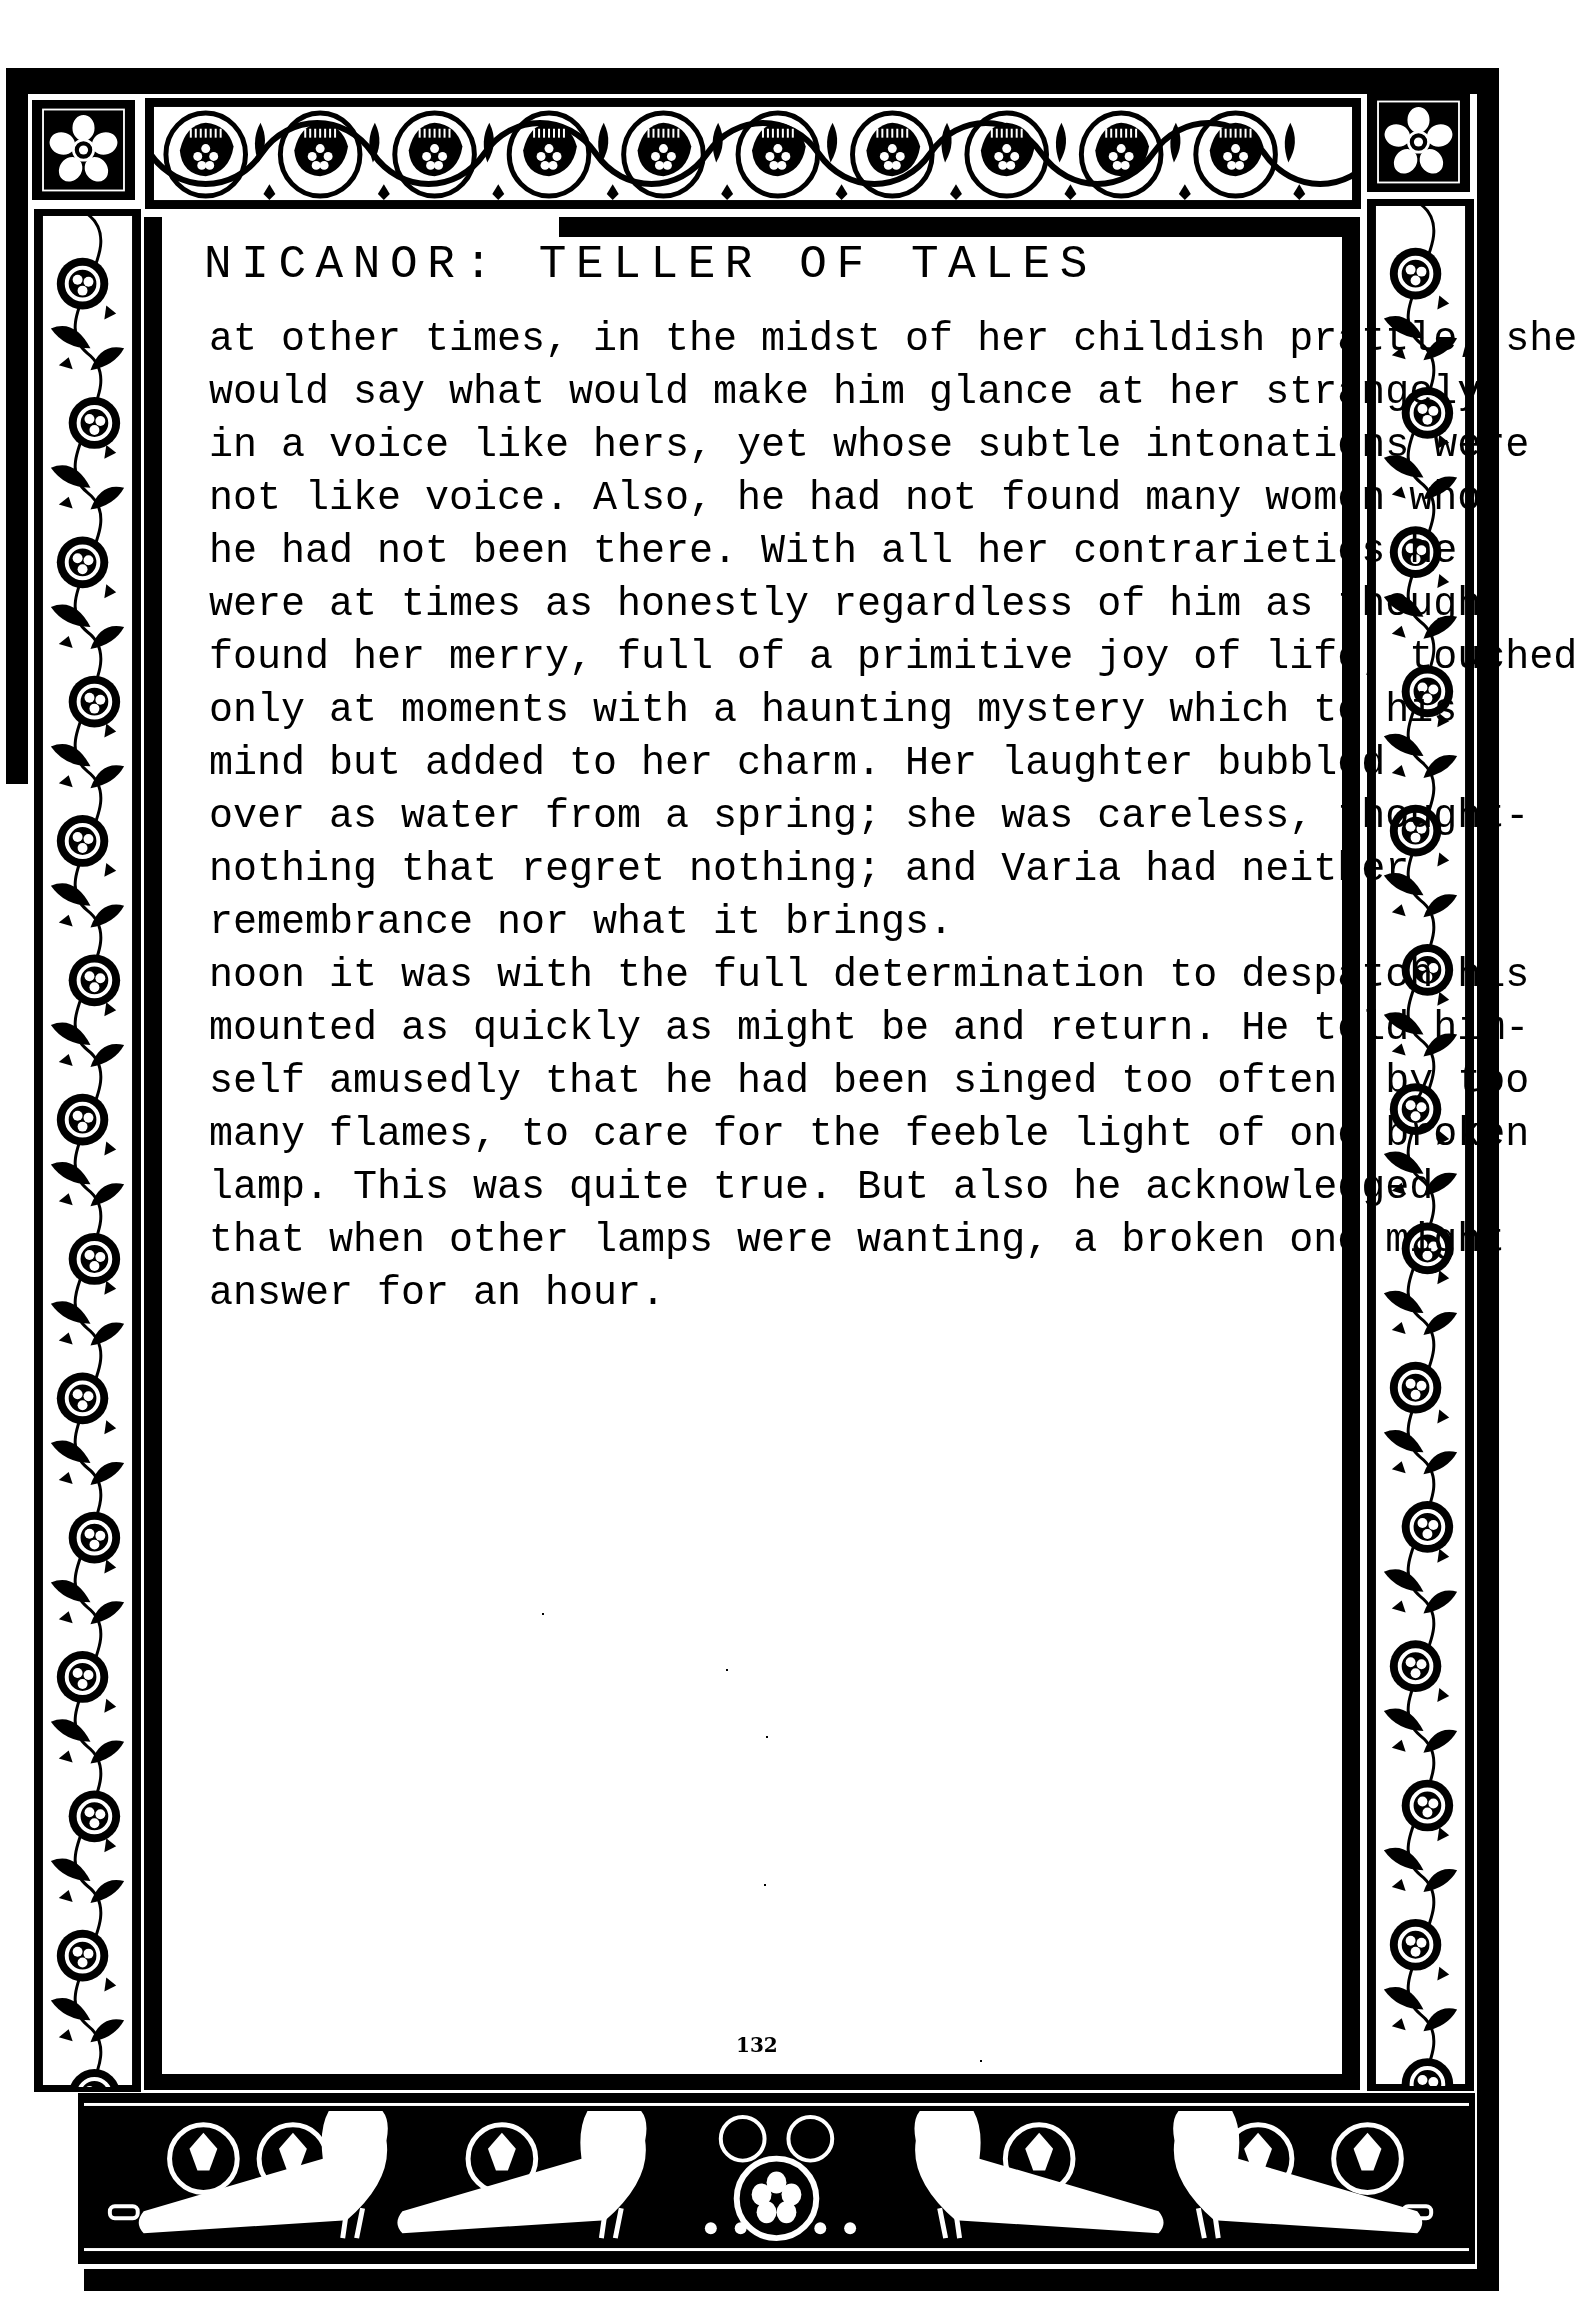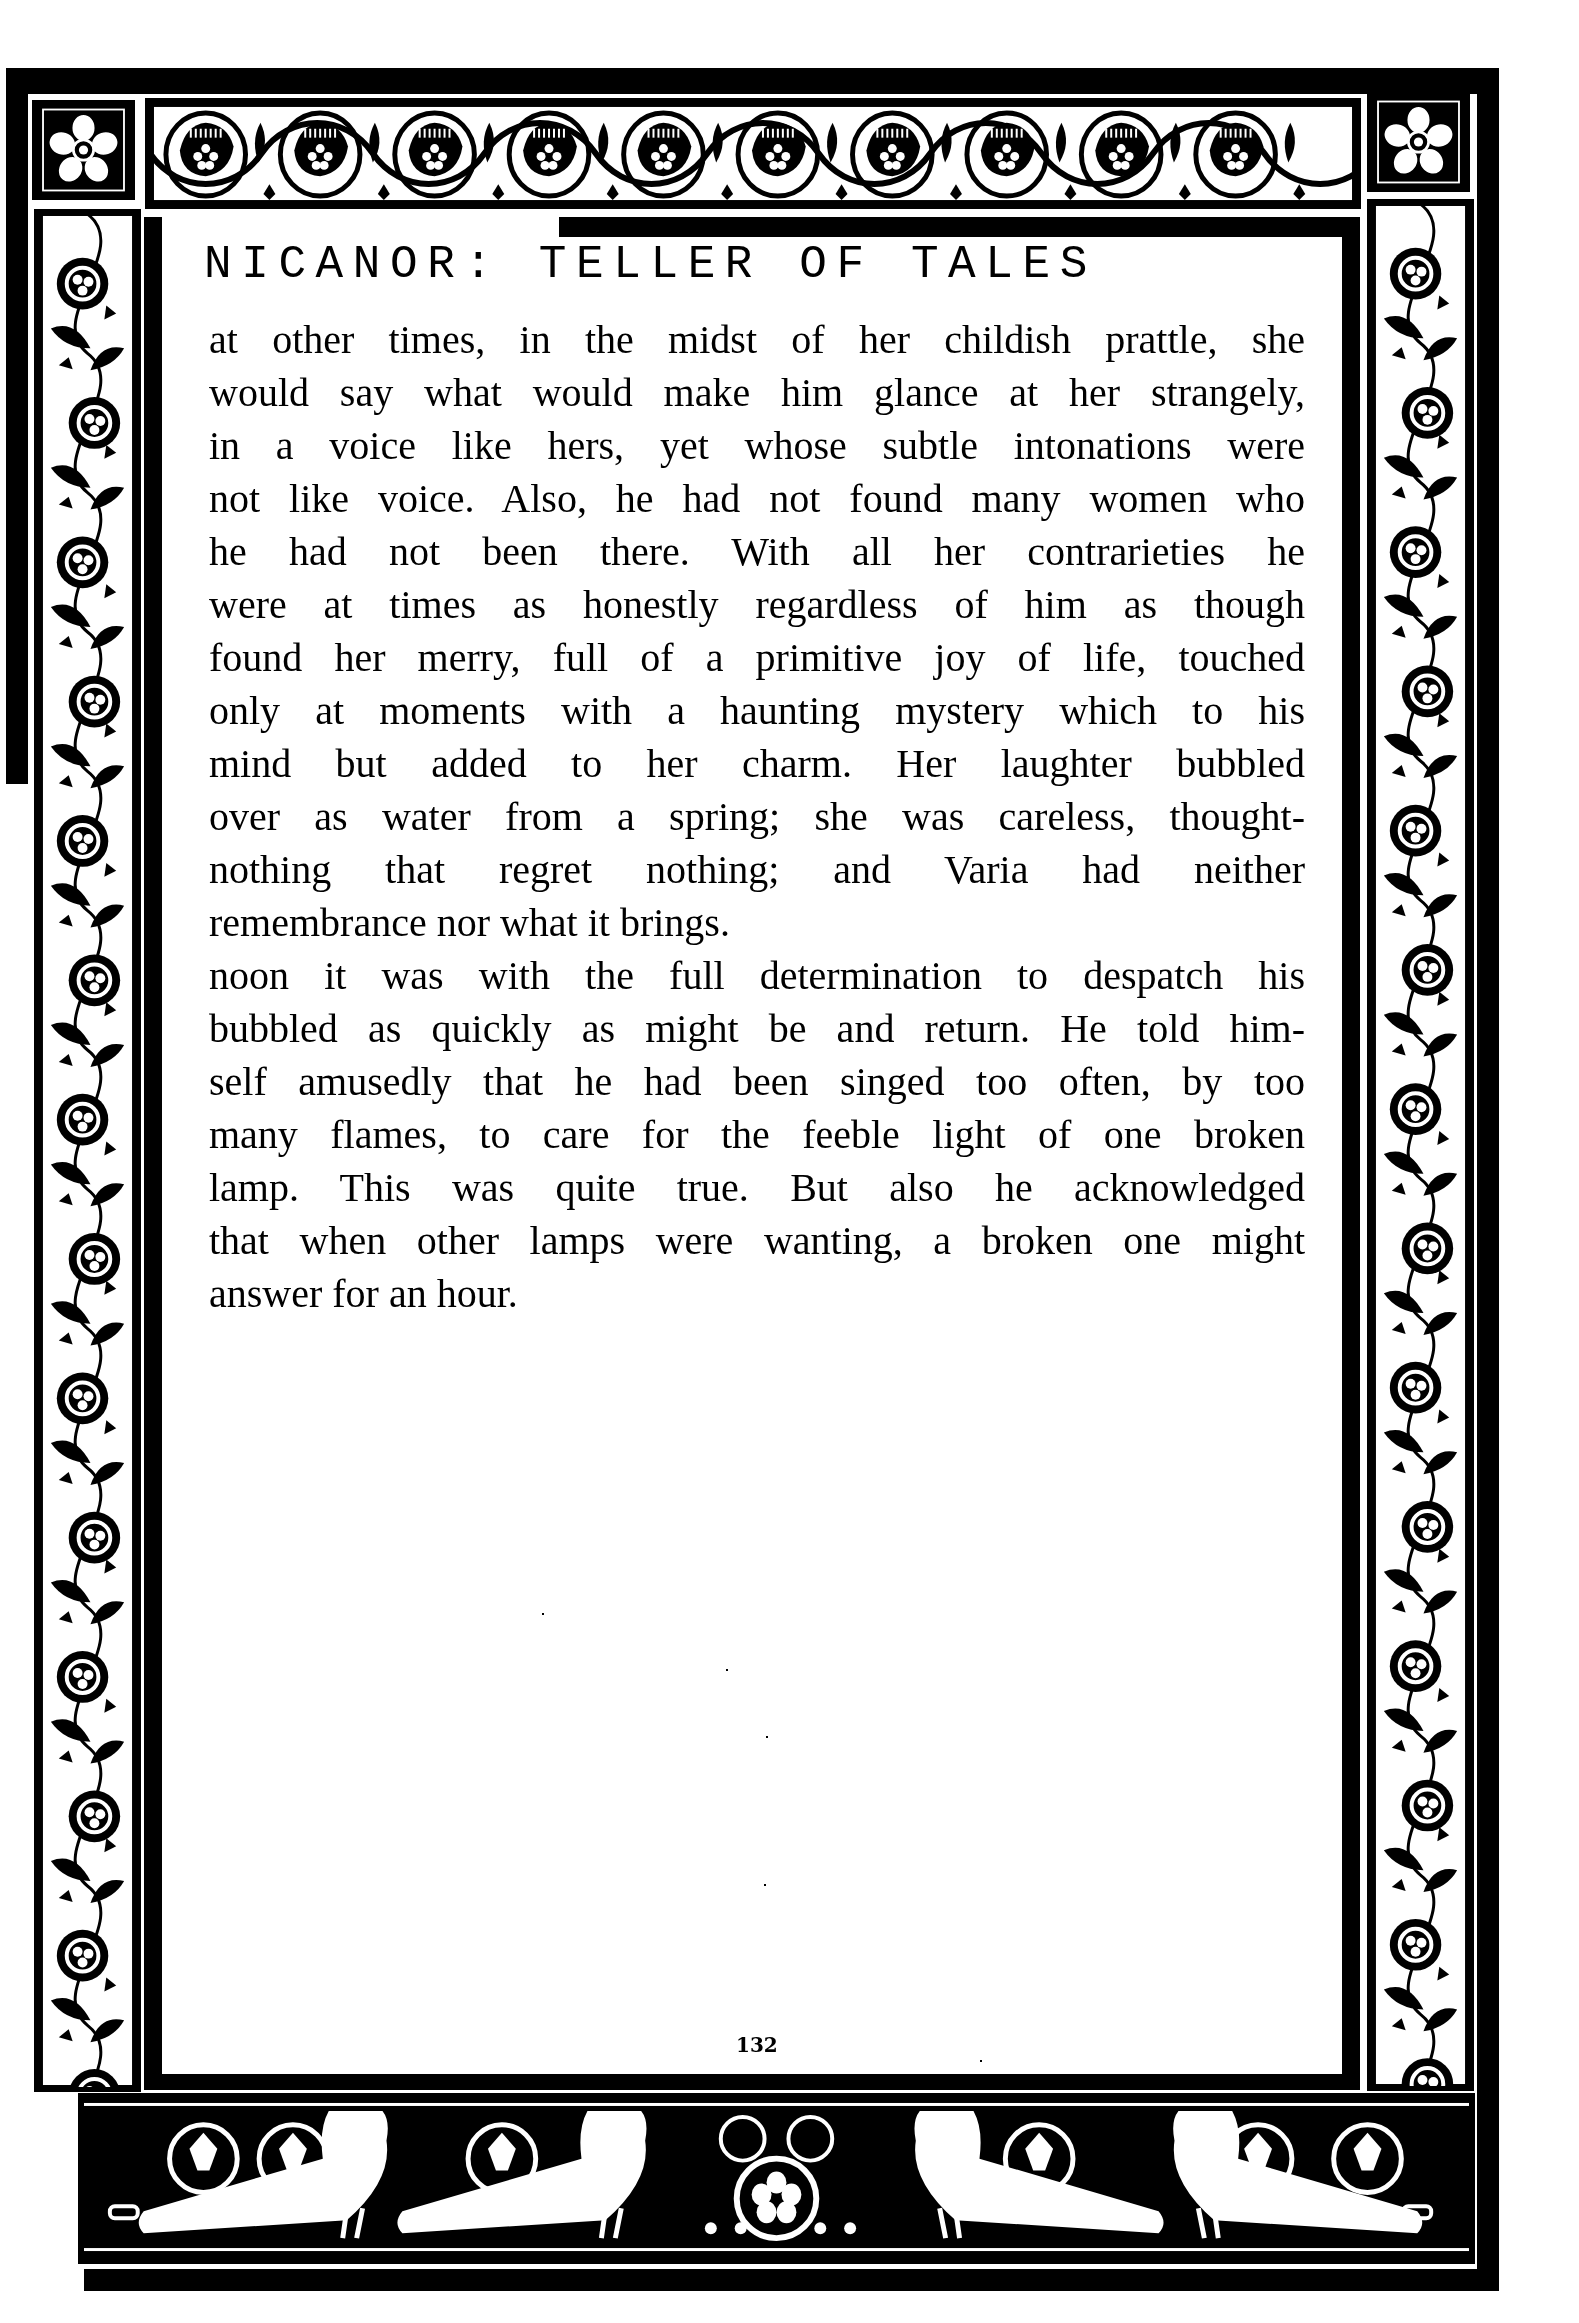--- a/index.html
+++ b/index.html
@@ -35,21 +35,21 @@
   #running-title {
     left: 204px; top: 235px; width: 1102px;
     font-family: Liberation Mono, monospace; font-size: 46px; font-weight: normal;
     letter-spacing: 9.6px; line-height: 60px; color: #000; white-space: nowrap;
   }
   #body-text {
     left: 209px; top: 313px; width: 1096px;
     font-family: "Liberation Serif", serif; font-size: 40px; line-height: 53px; color: #000;
   }
   #body-text .line {
-    display: block; height: 53px; text-align: justify; text-align-last: justify; white-space: nowrap;
+    display: block; height: 53px; text-align: justify; text-align-last: justify; white-space: nowrap; font-family: Liberation Mono, monospace;
   }
   #body-text .line.last { text-align-last: left; }
   #body-text .line.indent { padding-left: 32px; }
   #page-number {
     left: 736px; top: 2033px; width: 60px; 
     font-family: "DejaVu Serif", serif; font-weight: bold; font-size: 20px; color: #000;
   }
   .speck { position: absolute; width: 2px; height: 2px; background: #000; }
 </style>
 </head>
@@ -563,21 +563,21 @@
     <span class="line">not like voice.  Also, he had not found many women who</span>
     <span class="line">he had not been there.  With all her contrarieties he</span>
     <span class="line">were at times as honestly regardless of him as though</span>
     <span class="line">found her merry, full of a primitive joy of life, touched</span>
     <span class="line">only at moments with a haunting mystery which to his</span>
     <span class="line">mind but added to her charm.  Her laughter bubbled</span>
     <span class="line">over as water from a spring; she was careless, thought-</span>
     <span class="line">nothing that regret nothing; and Varia had neither</span>
     <span class="line last">remembrance nor what it brings.</span>
     <span class="line">noon it was with the full determination to despatch his</span>
-    <span class="line">bubbled as quickly as might be and return.  He told him-</span>
+    <span class="line">mounted as quickly as might be and return.  He told him-</span>
     <span class="line">self amusedly that he had been singed too often, by too</span>
     <span class="line">many flames, to care for the feeble light of one broken</span>
     <span class="line">lamp.  This was quite true.  But also he acknowledged</span>
     <span class="line">that when other lamps were wanting, a broken one might</span>
     <span class="line last">answer for an hour.</span>
   </div>
 
 <div id="page-number" class="abs">132</div>
 
 <div class="speck" style="left:542px; top:1613px;"></div>

